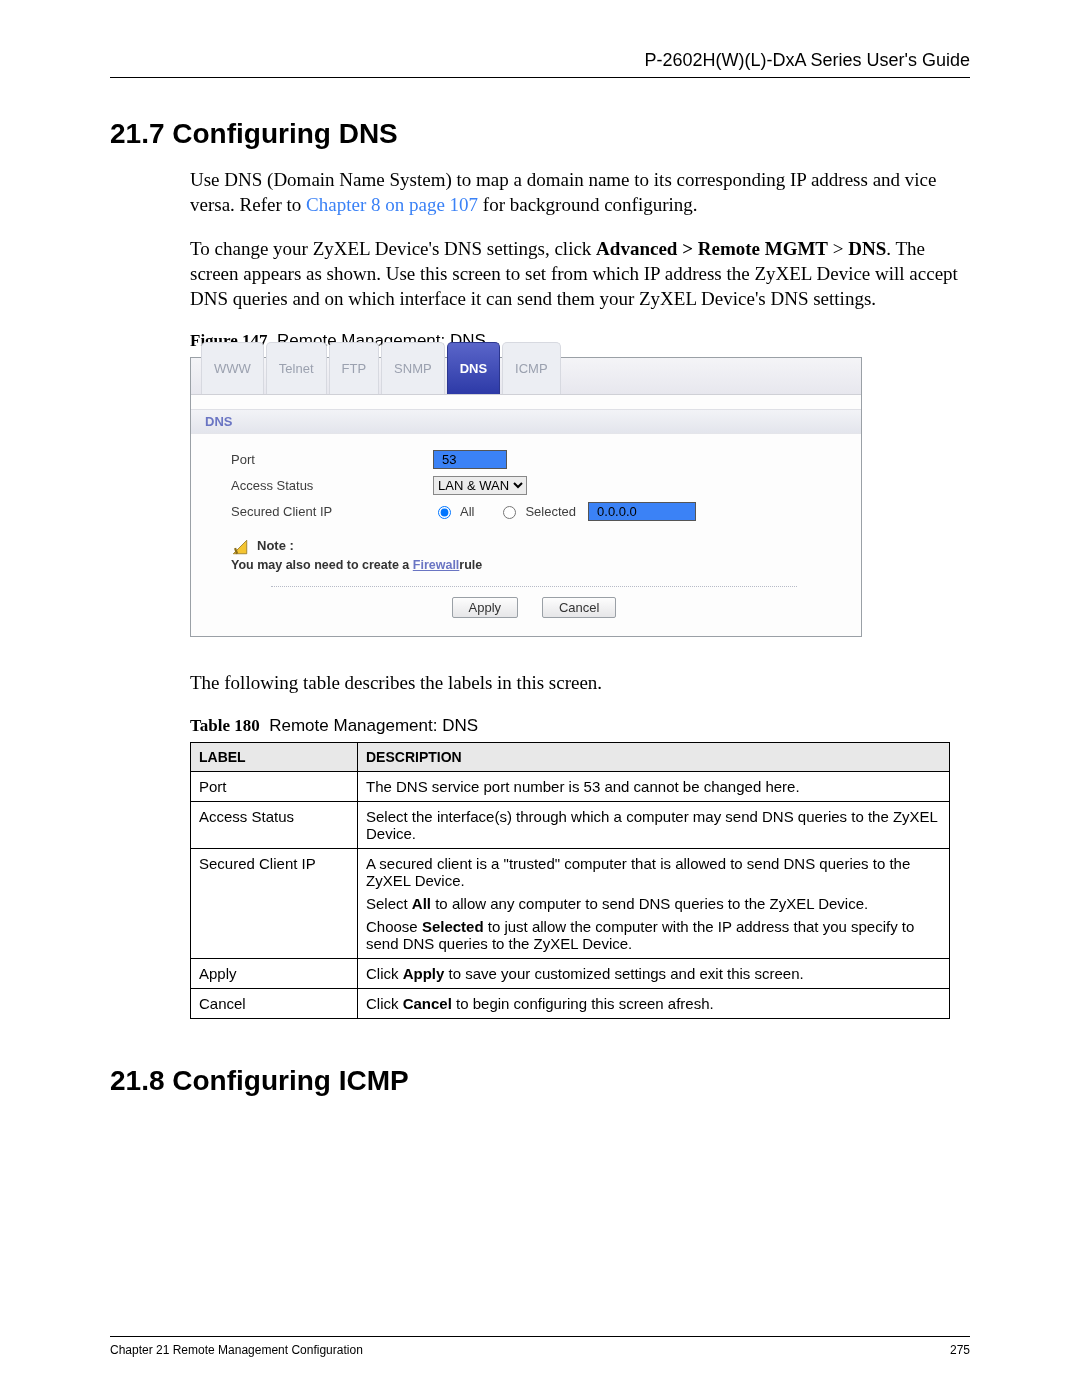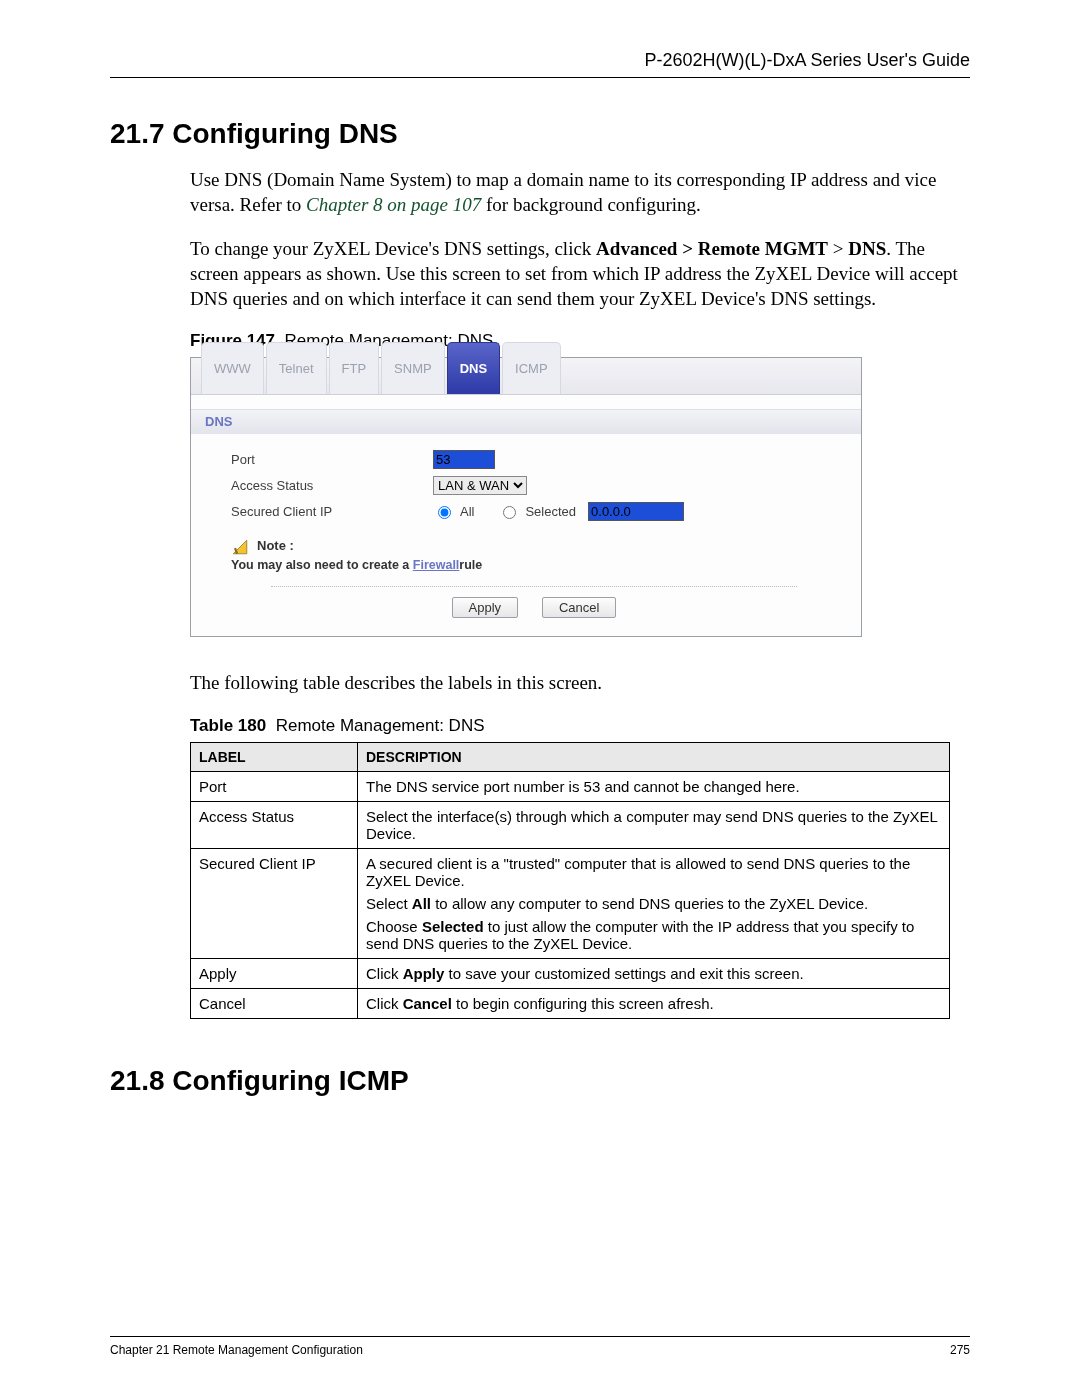--- a/index.html
+++ b/index.html
@@ -29,27 +29,27 @@
     font-weight: bold;
     font-size: 28px;
     margin: 0 0 18px 0;
   }
   .body-indent {
     margin-left: 80px;
     font-size: 19px;
     line-height: 1.3;
   }
   .body-indent p { margin: 0 0 20px 0; }
-  .body-indent .link { color: #14532d; font-style: italic; }
+  .body-indent .link { color: #3b82f6; }
   .caption {
     font-family: Arial, Helvetica, sans-serif;
     font-size: 17px;
     margin: 20px 0 6px 80px;
   }
-  .caption b { font-weight: bold; }
+  .caption b { font-weight: bold; font-family: Liberation Serif, serif; }
 
   
   .figure {
     margin-left: 80px;
     width: 670px;
     border: 1px solid #9aa0a6;
     font-family: Arial, Helvetica, sans-serif;
     font-size: 14px;
     color: #333;
     background: #fdfdfd;
@@ -95,23 +95,23 @@
     display: flex;
     align-items: center;
     gap: 12px;
     min-height: 26px;
     font-size: 13px;
     color: #3e3e3e;
   }
   .form-row .lbl { width: 190px; }
   .in-text {
     border: 1px solid #555;
-    padding: 1px 2px;
-    font-size: 13px;
-    background: #1d4ed8;
+    padding: 1px 8px;
+    font-size: 13px;
+    background: #3b82f6;
   }
   .in-text.port { width: 56px; }
   .in-text.ip   { width: 90px; }
   select.sel {
     font-size: 13px;
     border: 1px solid #888;
     background: #ececec;
   }
   .radio-wrap { display: flex; align-items: center; gap: 6px; }
   .note-row {

